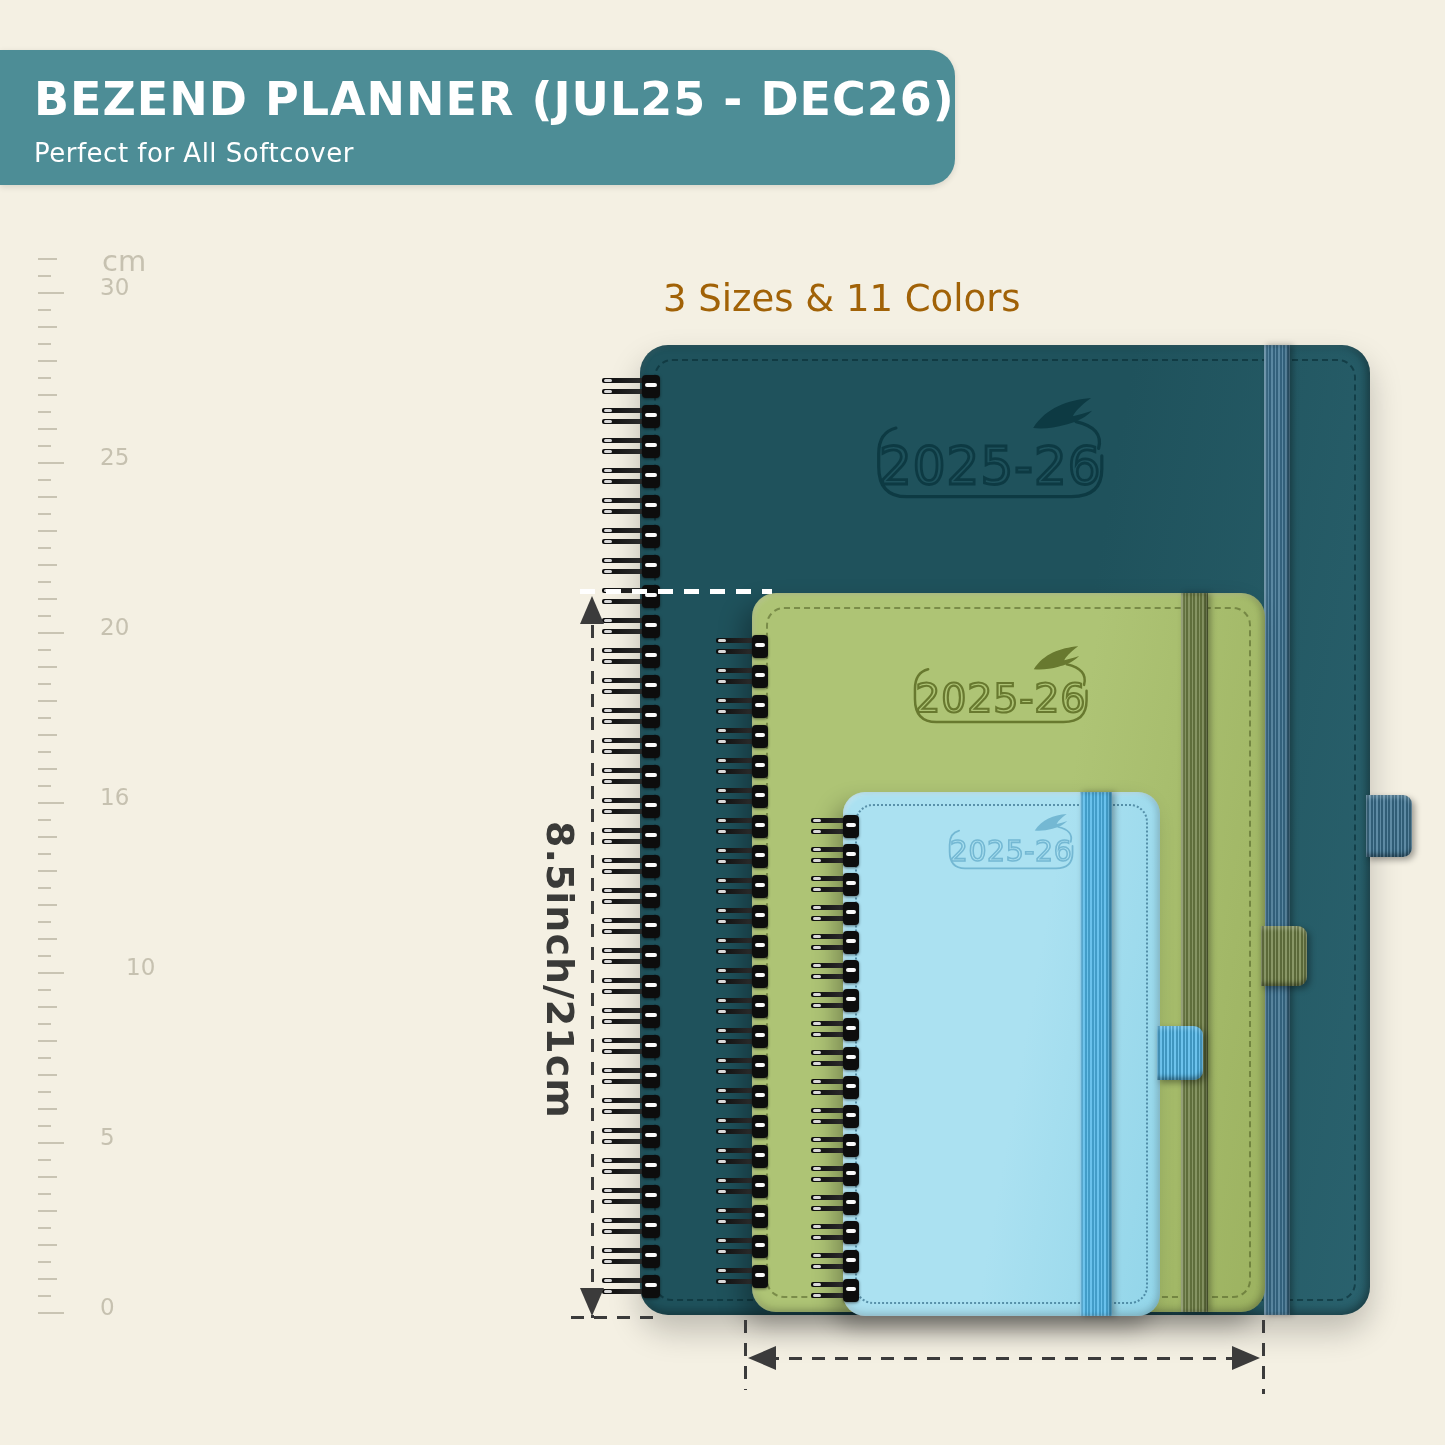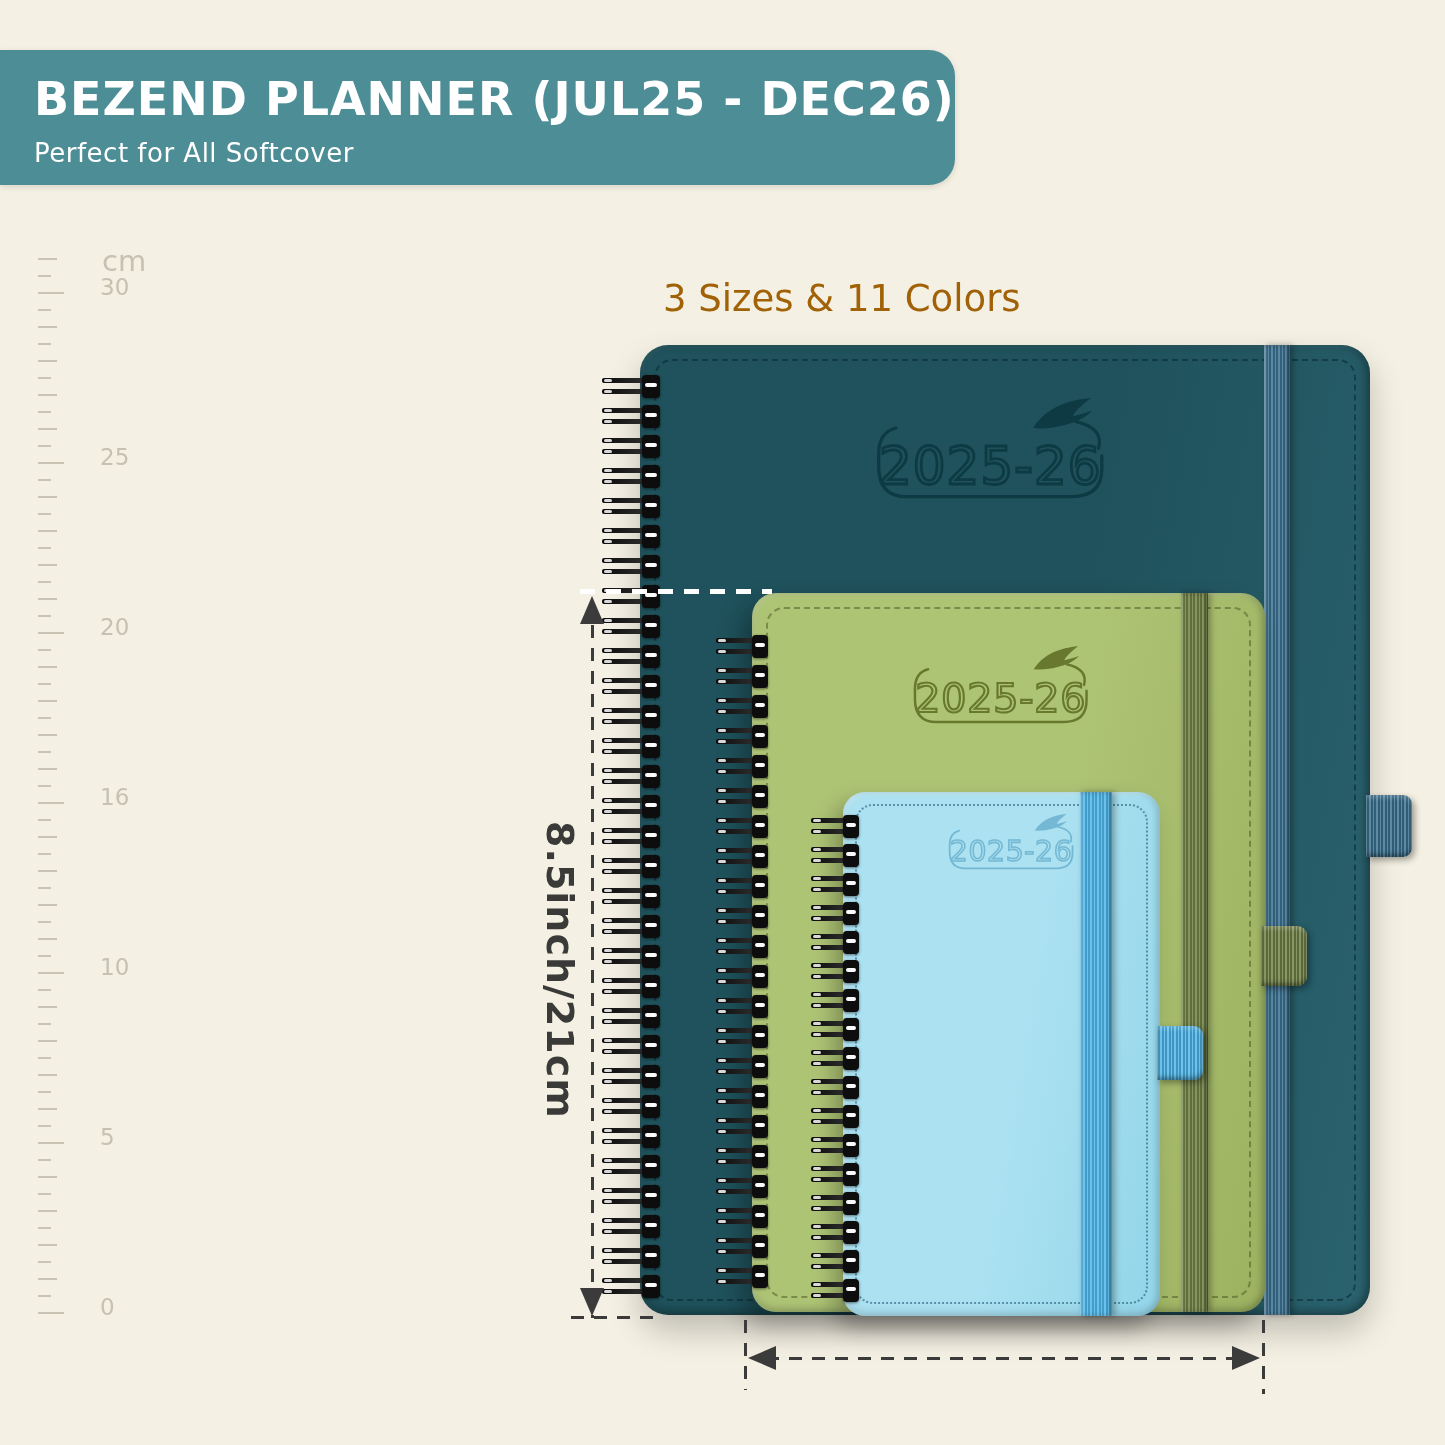--- a/index.html
+++ b/index.html
@@ -165,21 +165,21 @@
         <div class="tick" style="top: 575px;"></div>
         <div class="tick mid" style="top: 592px;"></div>
         <div class="tick" style="top: 609px;"></div>
         <div class="tick mid" style="top: 626px;"></div>
         <div class="tick" style="top: 643px;"></div>
         <div class="tick mid" style="top: 660px;"></div>
         <div class="tick" style="top: 677px;"></div>
         <div class="tick mid" style="top: 694px;"></div>
         <div class="tick" style="top: 711px;"></div>
         <div class="tick major" style="top: 728px;"></div>
-        <div class="tick-label" style="top: 710px;">10</div>
+        <div class="tick-label" style="top: 710px; margin-left: 26px;">10</div>
         <div class="tick" style="top: 745px;"></div>
         <div class="tick mid" style="top: 762px;"></div>
         <div class="tick" style="top: 779px;"></div>
         <div class="tick mid" style="top: 796px;"></div>
         <div class="tick" style="top: 813px;"></div>
         <div class="tick mid" style="top: 830px;"></div>
         <div class="tick" style="top: 847px;"></div>
         <div class="tick mid" style="top: 864px;"></div>
         <div class="tick" style="top: 881px;"></div>
         <div class="tick major" style="top: 898px;"></div>

